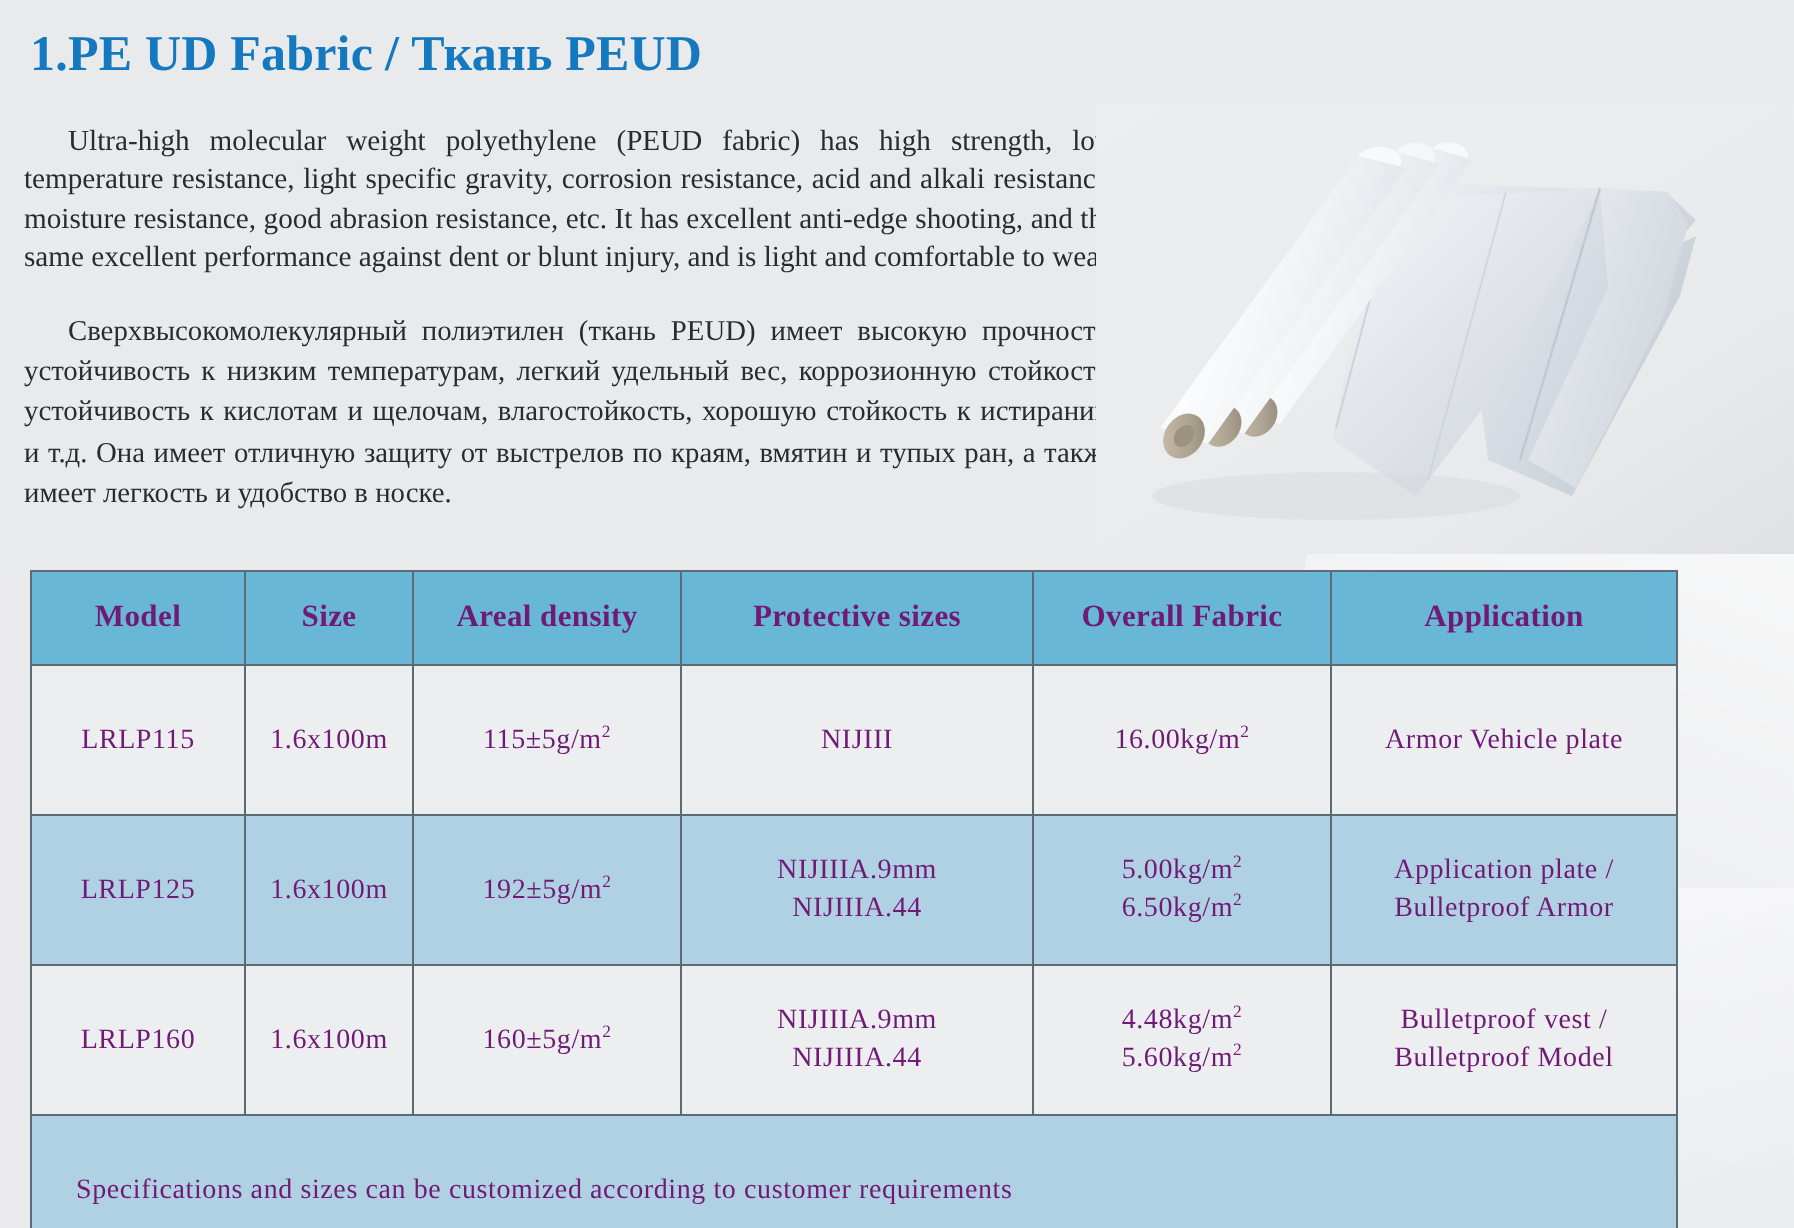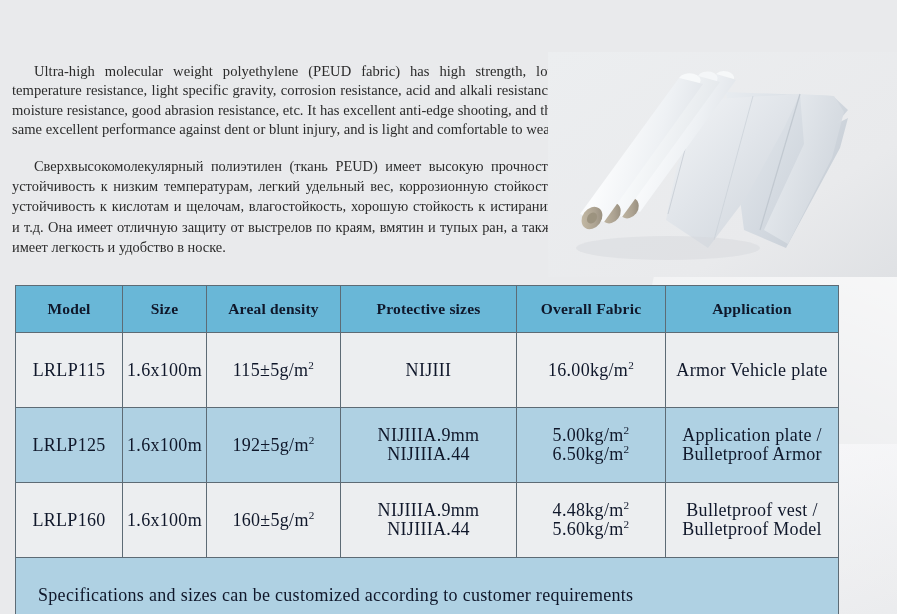--- a/index.html
+++ b/index.html
@@ -98,33 +98,33 @@
     top: 285px;
     width: 823px;
     border-collapse: collapse;
     table-layout: fixed;
     border: 1.5px solid #5d6b75;
   }
   .spec-table td, .spec-table th {
     border: 1.2px solid #5d6b75;
     text-align: center;
     vertical-align: middle;
-    color: #0f172a;
+    color: #701a75;
     padding: 0 4px;
   }
   .spec-table thead th {
     background: #69b7d7;
     height: 46px;
     font-size: 15.5px;
     font-weight: bold;
     letter-spacing: 0.2px;
   }
   .spec-table tbody td {
     height: 74px;
-    font-size: 18px;
+    font-size: 14px;
     line-height: 19px;
     letter-spacing: 0.3px;
   }
   tr.row-light td { background: #eceef0; }
   tr.row-blue  td { background: #afd1e3; }
   .note-row td {
     height: 34px;
     background: #afd1e3;
     text-align: left;
     padding-left: 22px;
@@ -137,20 +137,23 @@
   .two-line { display: block; text-align: center; }
 </style>
 </head>
 <body>
 
 <div class="bg-sheen-1"></div>
 <div class="bg-sheen-2"></div>
 
 <div class="page">
 
+  <div class="title">
+    <span>1.PE UD Fabric</span><span class="sep">/</span><span>Ткань PEUD</span>
+  </div>
 
   <div class="copy-block para-en">Ultra-high molecular weight polyethylene (PEUD fabric) has high strength, low temperature resistance, light specific gravity, corrosion resistance, acid and alkali resistance, moisture resistance, good abrasion resistance, etc. It has excellent anti-edge shooting, and the same excellent performance against dent or blunt injury, and is light and comfortable to wear.</div>
 
   <div class="copy-block para-ru">Сверхвысокомолекулярный полиэтилен (ткань PEUD) имеет высокую прочность, устойчивость к низким температурам, легкий удельный вес, коррозионную стойкость, устойчивость к кислотам и щелочам, влагостойкость, хорошую стойкость к истиранию и т.д. Она имеет отличную защиту от выстрелов по краям, вмятин и тупых ран, а также имеет легкость и удобство в носке.</div>
 
   <div class="photo">
     <svg width="349" height="225" viewBox="0 0 349 225">
       <defs>
         <linearGradient id="gRoll" x1="0" y1="0" x2="1" y2="0.35">
           <stop offset="0%" stop-color="#e2e6ea"></stop>

